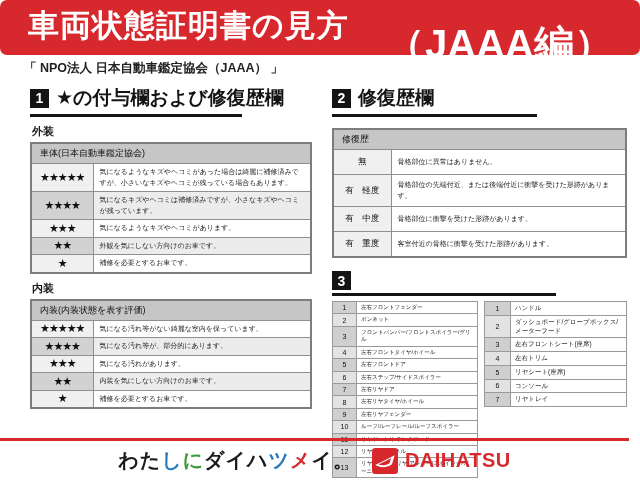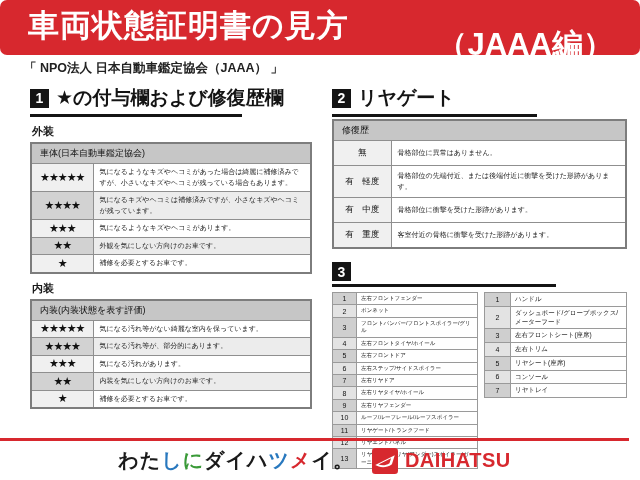--- a/index.html
+++ b/index.html
@@ -9,21 +9,21 @@
     background:#ffffff; color:#1a1a1a; position:relative; overflow:hidden;
   }
   
   .banner {
     height:55px; background:#d7282e; color:#fff;
     display:flex; align-items:center; justify-content:space-between;
     padding:0 26px 4px 28px;
     border-radius:7px;
   }
   .banner .title { font-size:31px; font-weight:bold; letter-spacing:1px; }
-  .banner .edition { font-size:31px; font-weight:bold;margin-top:38px; }
+  .banner .edition { font-size:40px; font-weight:bold;margin-top:38px; }
   
   .subtitle { font-size:12.5px; font-weight:bold; color:#222; padding:5px 0 2px 24px; }
   
   .columns { display:flex; gap:20px; padding:2px 15px 0 30px; }
   .col-left { width:282px; flex:none; }
   .col-right { width:295px; flex:none; }
   
   .sec-head {
     display:flex; align-items:center; gap:7px;
     border-bottom:3px solid #141414; padding-bottom:3px; margin-top:4px;
@@ -157,24 +157,24 @@
           <td class="stars">★</td>
           <td class="sdesc">補修を必要とするお車です。</td>
         </tr>
       </tbody>
     </table>
   </div>
 
   <div class="col-right">
     <div class="sec-head w2">
       <span class="badge">2</span>
-      <span class="sec-title">リヤゲート</span>
-    </div>
-
-    <table class="tbl" style="margin-top:2px;">
+      <span class="sec-title">修復歴欄</span>
+    </div>
+
+    <table class="tbl" style="margin-top:11px;">
       <colgroup>
           <col class="grade-col">
           <col>
         </colgroup>
       <thead>
           <tr>
             <th colspan="2">修復歴</th>
           </tr>
         </thead>
       <tbody>

